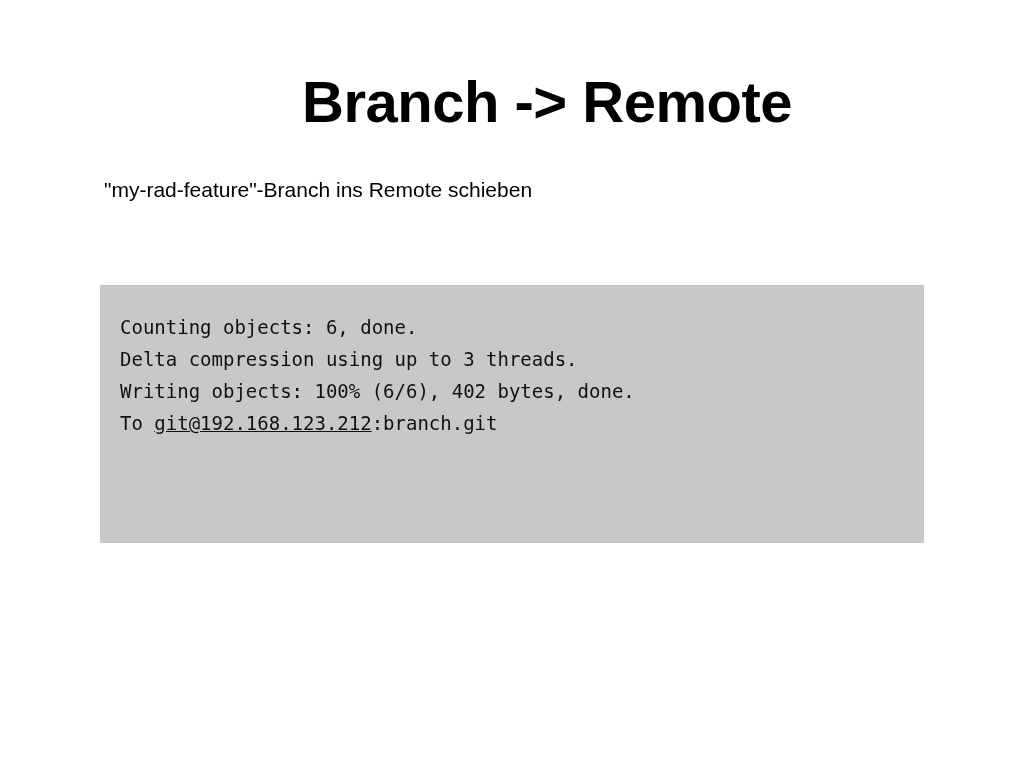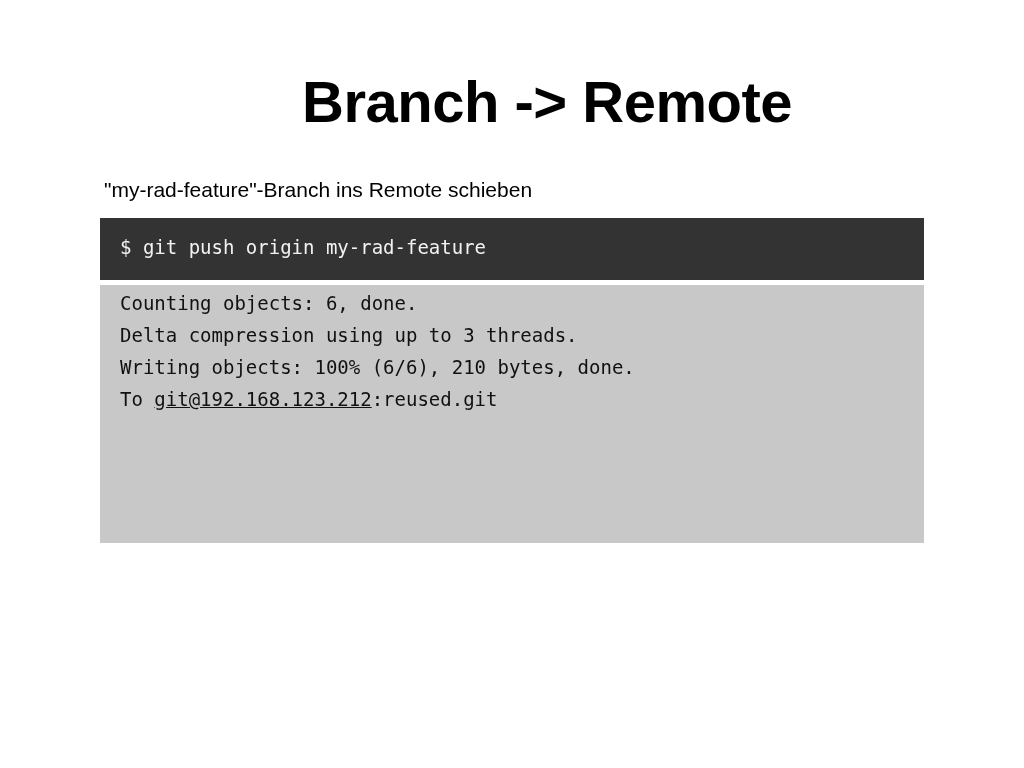--- a/index.html
+++ b/index.html
@@ -64,21 +64,21 @@
     letter-spacing: 0px;
   }
   .output-block {
     position: absolute;
     left: 100px;
     top: 285px;
     width: 824px;
     height: 258px;
     background: #c8c8c8;
     box-sizing: border-box;
-    padding: 2px 20px 0 20px;
+    padding: 26px 20px 0 20px;
   }
   .output-line {
     font-family: "DejaVu Sans Mono", "Liberation Mono", monospace;
     font-size: 19px;
     color: #111111;
     white-space: pre;
     line-height: 32px;
     height: 32px;
   }
   .output-line .autolink {
@@ -88,32 +88,29 @@
 </style>
 </head>
 <body>
 
 <div class="slide">
 
   <div class="slide-title">Branch -&gt; Remote</div>
 
   <div class="slide-subtitle">"my-rad-feature"-Branch ins Remote schieben</div>
 
-  <div class="command-block">
-    <div class="command-line">$ git push origin my-rad-feature</div>
-  </div>
 
   <div class="output-block">
 
     <div class="output-line">Counting objects: 6, done.</div>
 
     <div class="output-line">Delta compression using up to 3 threads.</div>
 
 
-    <div class="output-line">Writing objects: 100% (6/6), 210 bytes, done.</div>
+    <div class="output-line">Writing objects: 100% (6/6), 402 bytes, done.</div>
 
 
-    <div class="output-line"><span>To </span><span class="autolink">git@192.168.123.212</span><span>:reused.git</span></div>
+    <div class="output-line"><span>To </span><span class="autolink">git@192.168.123.212</span><span>:branch.git</span></div>
 
 
   </div>
 
 </div>
 
 </body></html>

